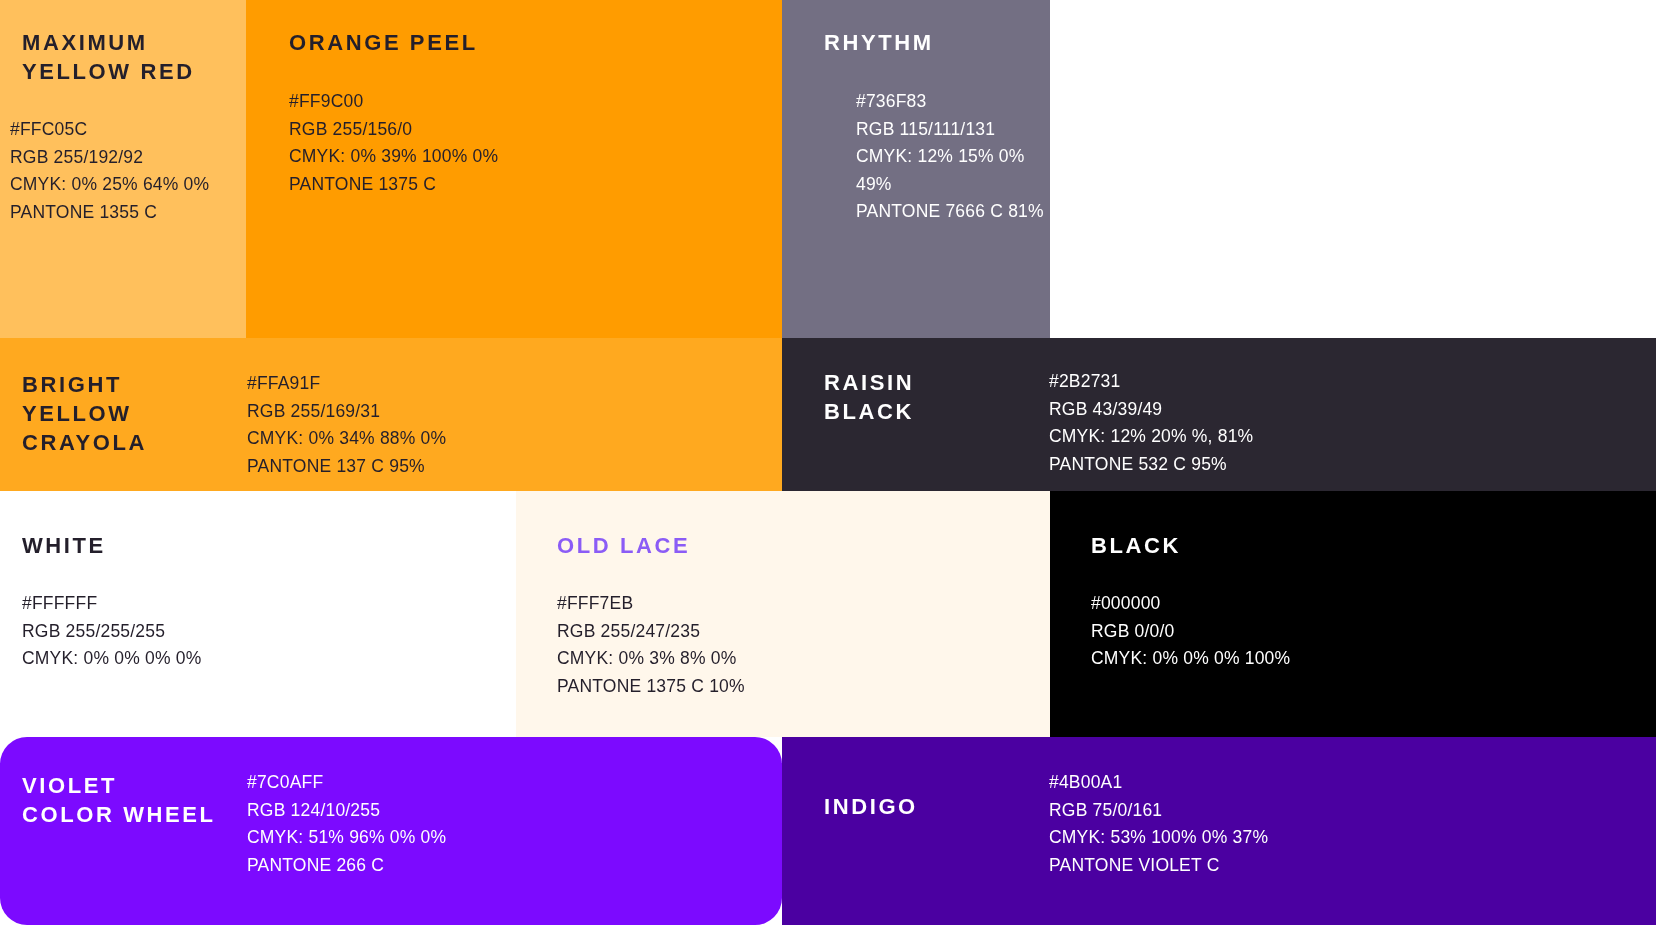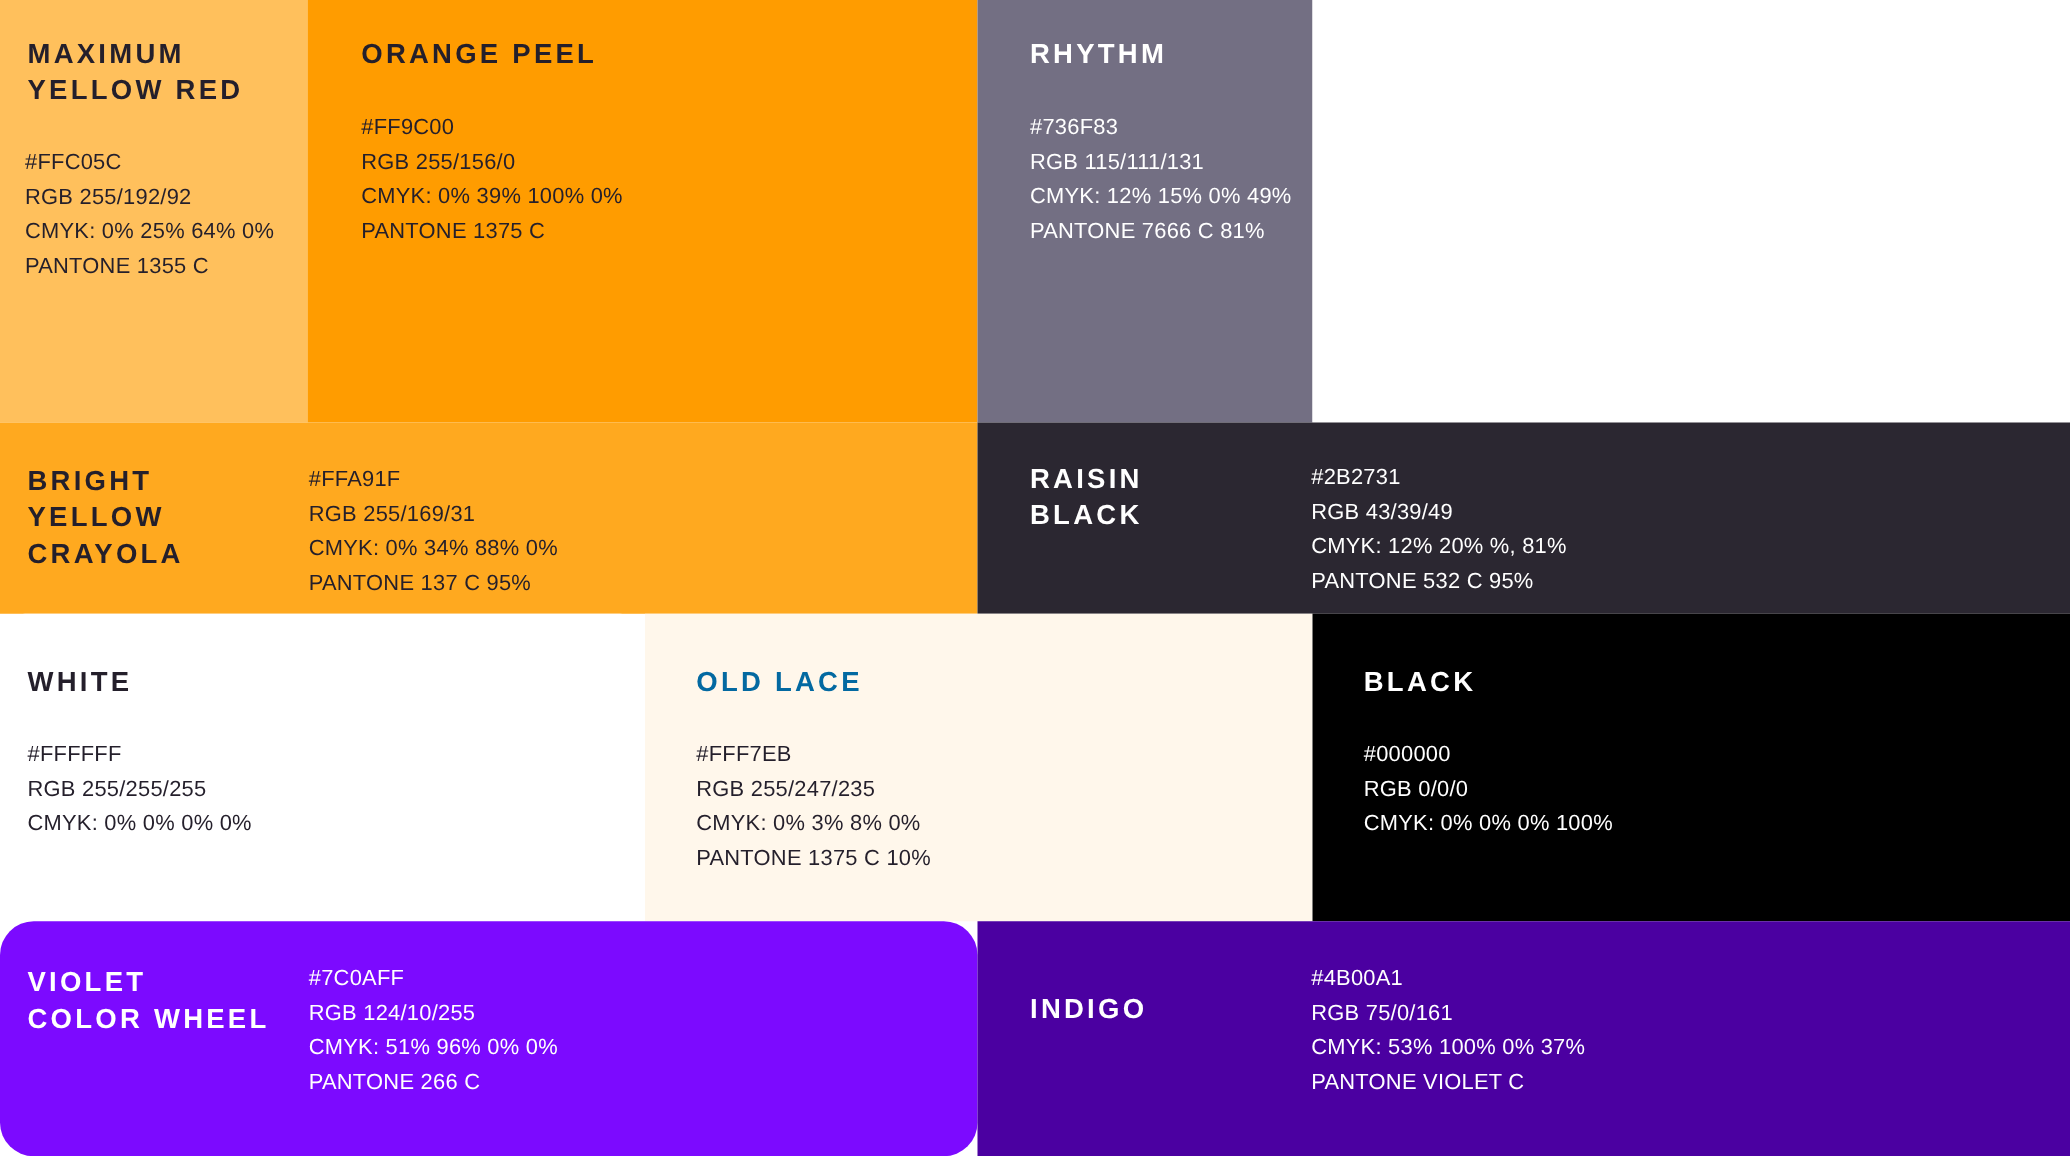--- a/index.html
+++ b/index.html
@@ -48,21 +48,21 @@
   
   #p-white     { left: 0;      top: 491px; width: 516px;  height: 246px; border-radius: 20px; }
   #p-old-lace  { left: 516px;  top: 491px; width: 534px;  height: 246px; }
   #p-black     { left: 1050px; top: 491px; width: 606px;  height: 246px; }
   
   #p-violet-color-wheel { left: 0;     top: 737px; width: 782px;  height: 188px; }
   #p-indigo             { left: 782px; top: 737px; width: 874px;  height: 188px; }
 
   
   #p-max-yellow-red .panel-name  { left: 22px; top: 28px; }
-  #p-max-yellow-red .panel-specs { left: 20px; top: 116px; }
+  #p-max-yellow-red .panel-specs { left: 10px; top: 116px; }
 
   #p-orange-peel .panel-name  { left: 43px; top: 28px; }
   #p-orange-peel .panel-specs { left: 43px; top: 88px; }
 
   #p-rhythm .panel-name  { left: 42px; top: 28px; }
   #p-rhythm .panel-specs { left: 42px; top: 88px; }
 
   #p-bright-yellow-crayola .panel-name  { left: 22px; top: 32px; }
   #p-bright-yellow-crayola .panel-specs { left: 247px; top: 32px; }
 
@@ -101,21 +101,21 @@
   <div class="panel" id="p-orange-peel" style="background-color: rgb(255, 156, 0);">
     <div class="panel-name" style="color: rgb(36, 31, 43);">ORANGE PEEL</div>
     <div class="panel-specs" style="color: rgb(36, 31, 43);">#FF9C00
 RGB 255/156/0
 CMYK: 0% 39% 100% 0%
 PANTONE 1375 C</div>
   </div>
 
   <div class="panel" id="p-rhythm" style="background-color: rgb(115, 111, 131);">
     <div class="panel-name" style="color: rgb(255, 255, 255);">RHYTHM</div>
-    <div class="panel-specs" style="color: rgb(255, 255, 255);">#736F83
+    <div class="panel-specs" style="color: rgb(255, 255, 255); margin-left: 32px;">#736F83
 RGB 115/111/131
 CMYK: 12% 15% 0% 49%
 PANTONE 7666 C 81%</div>
   </div>
 
   <div class="panel" id="p-row1-filler" style="background-color: rgb(255, 255, 255);"></div>
 
   <div class="panel" id="p-bright-yellow-crayola" style="background-color: rgb(255, 169, 31);">
     <div class="panel-name" style="color: rgb(36, 31, 43);">BRIGHT
 YELLOW
@@ -136,21 +136,21 @@
   </div>
 
   <div class="panel" id="p-white" style="background-color: rgb(255, 255, 255);">
     <div class="panel-name" style="color: rgb(36, 31, 43);">WHITE</div>
     <div class="panel-specs" style="color: rgb(36, 31, 43);">#FFFFFF
 RGB 255/255/255
 CMYK: 0% 0% 0% 0%</div>
   </div>
 
   <div class="panel" id="p-old-lace" style="background-color: rgb(255, 247, 235);">
-    <div class="panel-name" style="color: #0369a1;">OLD LACE</div>
+    <div class="panel-name" style="color: #8b5cf6;">OLD LACE</div>
     <div class="panel-specs" style="color: rgb(36, 31, 43);">#FFF7EB
 RGB 255/247/235
 CMYK: 0% 3% 8% 0%
 PANTONE 1375 C 10%</div>
   </div>
 
   <div class="panel" id="p-black" style="background-color: rgb(0, 0, 0);">
     <div class="panel-name" style="color: rgb(255, 255, 255);">BLACK</div>
     <div class="panel-specs" style="color: rgb(255, 255, 255);">#000000
 RGB 0/0/0

